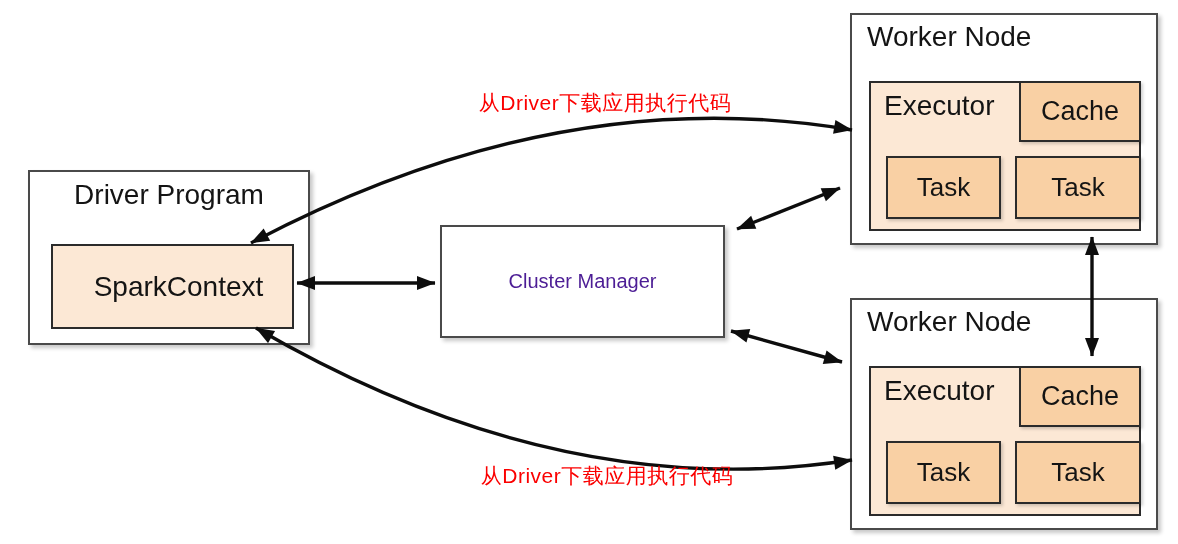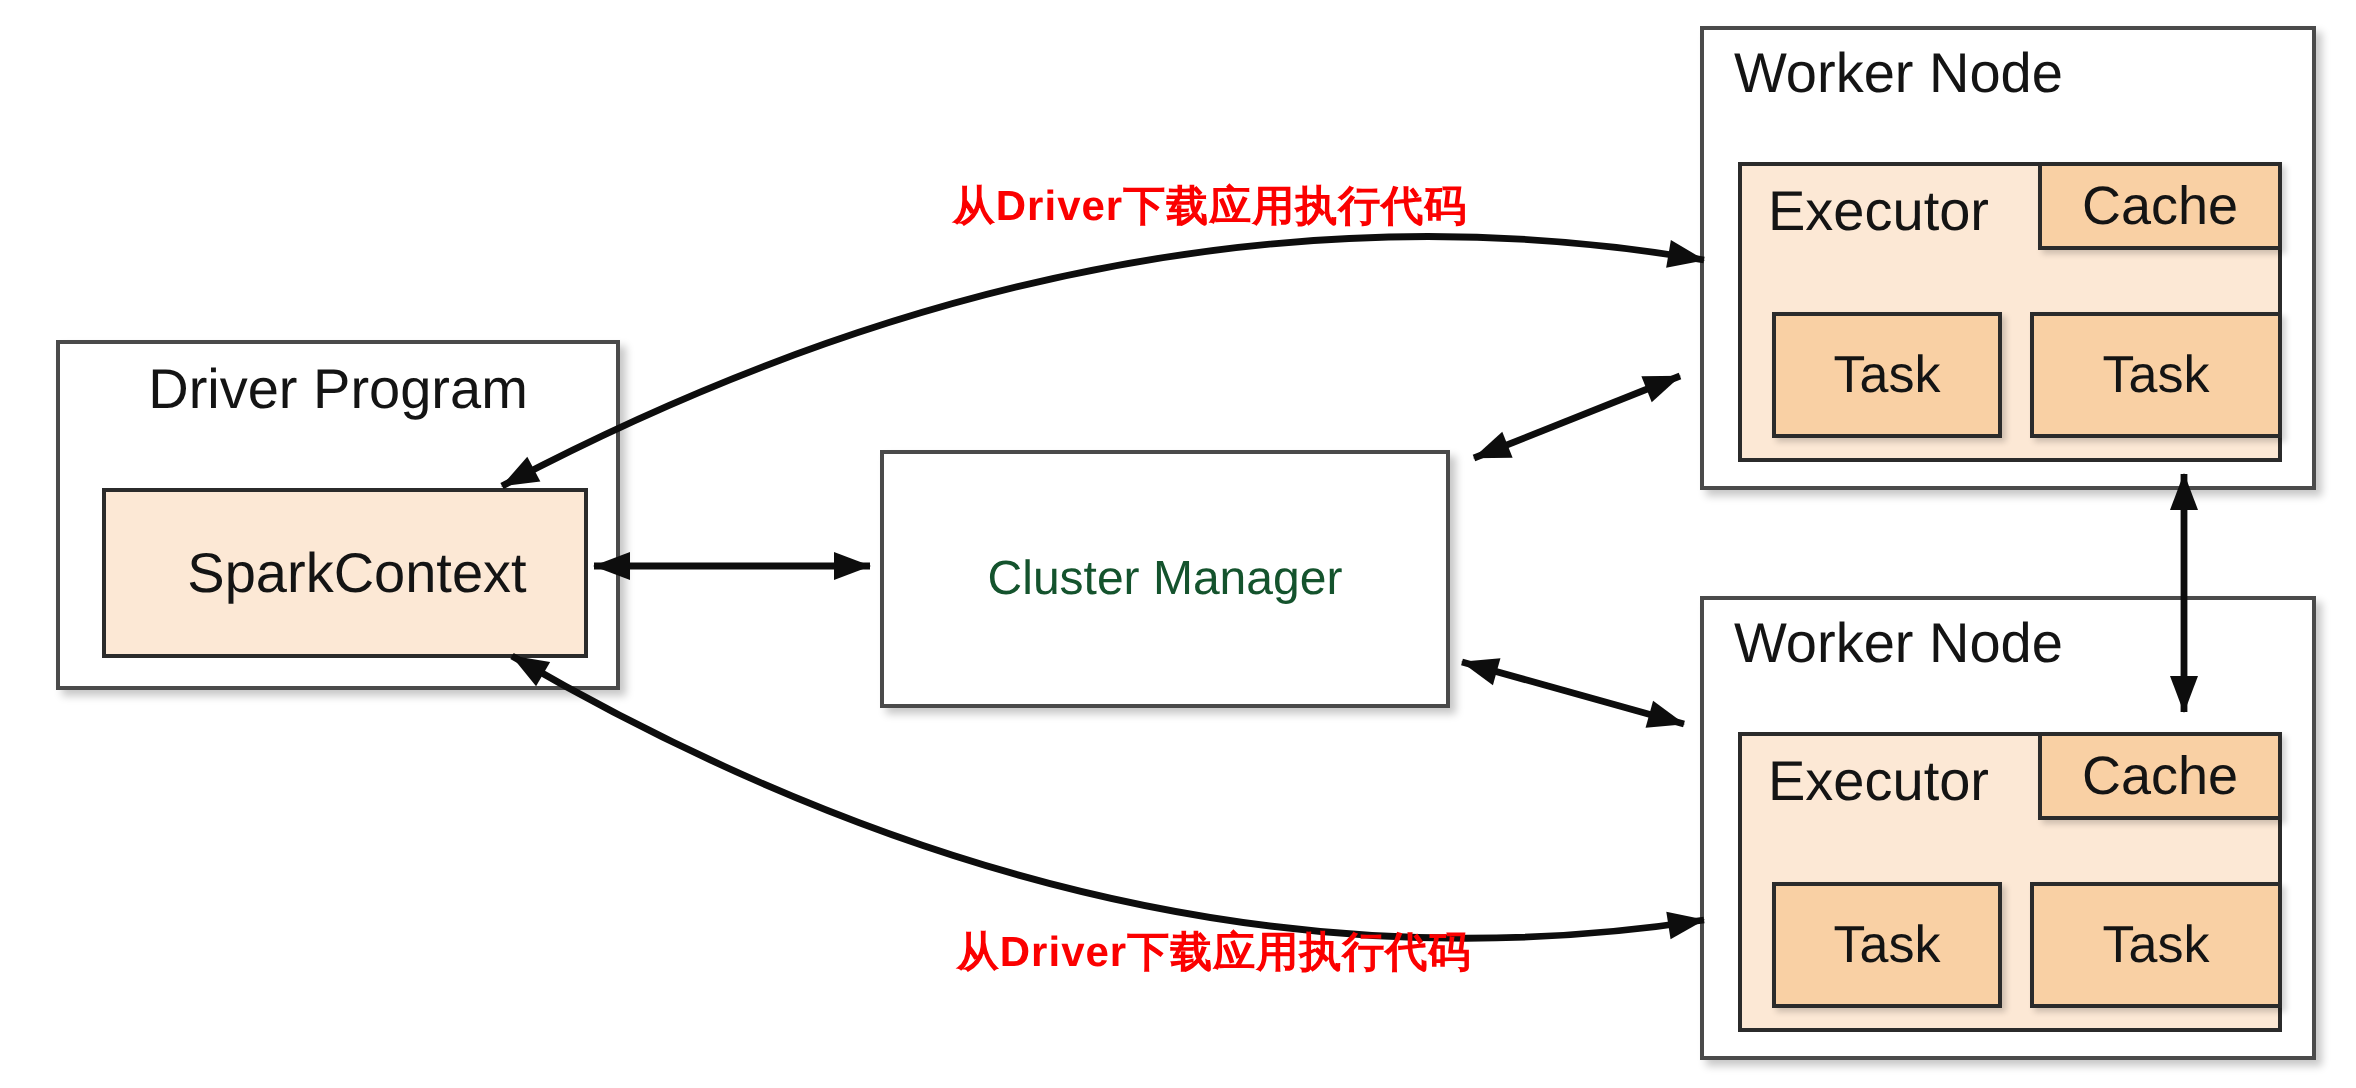--- a/index.html
+++ b/index.html
@@ -17,39 +17,39 @@
   .inner{background:#f9d0a4;border:2px solid #2b2b2b;box-shadow:2px 2px 3px rgba(0,0,0,0.18);}
   .label{color:#141414;font-size:28px;line-height:1.1;}
   .flexcenter{display:flex;align-items:center;justify-content:center;}
 
   
   .driver{left:28px;top:170px;width:282px;height:175px;}
   .driver-title{position:absolute;left:0;top:8px;width:100%;text-align:center;}
   .sparkcontext{position:absolute;left:21px;top:72px;width:243px;height:85px;font-size:28px;color:#141414;padding-left:12px;}
 
   
-  .cluster{left:440px;top:225px;width:285px;height:129px;font-size:24px;color:#14532d;}
+  .cluster{left:440px;top:225px;width:285px;height:113px;font-size:20px;color:#4c1d95;}
 
   
   .worker{width:308px;height:232px;}
   .worker-top{left:850px;top:13px;}
   .worker-bottom{left:850px;top:298px;}
   .worker-title{position:absolute;left:3px;top:7px;margin-left:12px;}
   .executor{position:absolute;left:17px;top:66px;width:272px;height:150px;padding-left:36px;}
   .executor-label{position:absolute;left:13px;top:7px;font-size:28px;color:#141414;}
-  .cache{position:absolute;top:-2px;right:-2px;width:122px;height:44px;font-size:27px;color:#141414;}
+  .cache{position:absolute;top:-2px;right:-2px;width:122px;height:61px;font-size:27px;color:#141414;}
   .task{position:absolute;top:73px;width:115px;height:63px;font-size:26px;color:#141414;}
   .task-1{left:15px;}
   .task-2{right:-2px;width:126px;}
 
   
   .annotation{
     position:absolute;z-index:40;
     width:330px;text-align:center;
-    font-size:21px;font-weight:bold;color:#fb0000;
+    font-size:21px;font-weight:normal;color:#fb0000;
     letter-spacing:0.5px;
   }
   .annotation-top{left:440px;top:89px;}
   .annotation-bottom{left:442px;top:462px;}
 </style>
 </head>
 <body>
 
 <div class="canvas">
 

